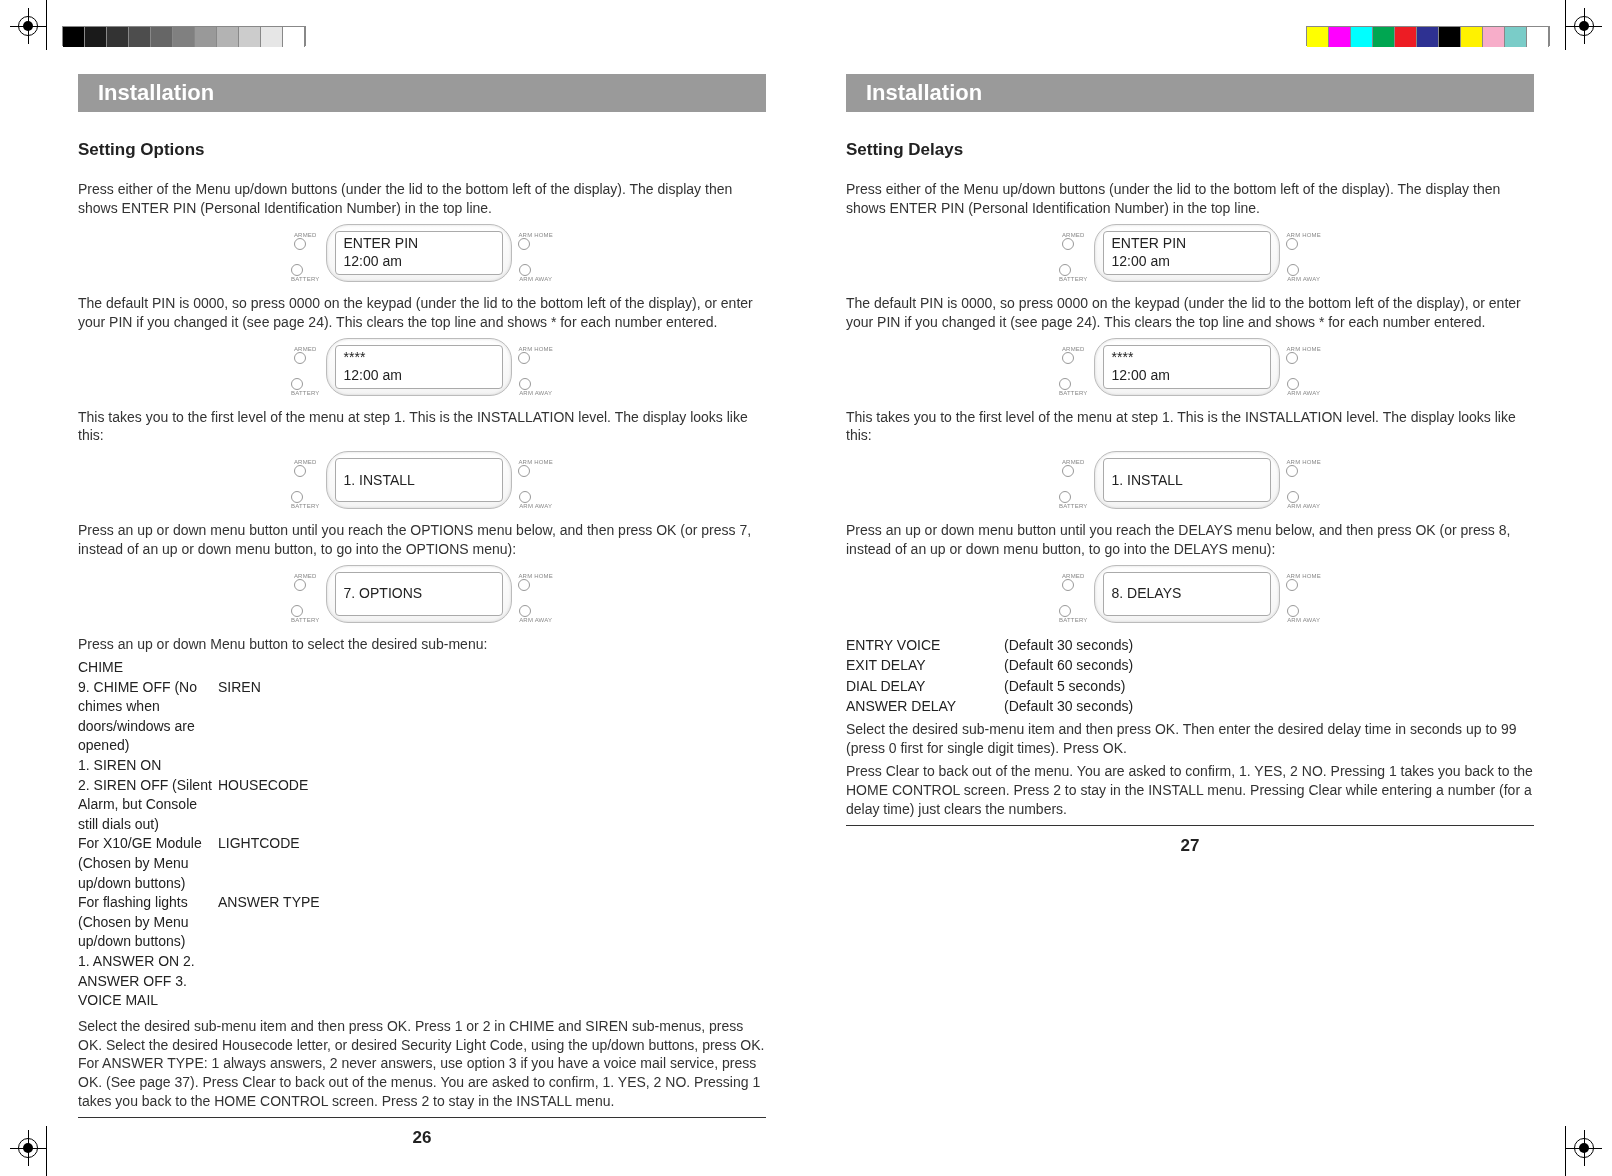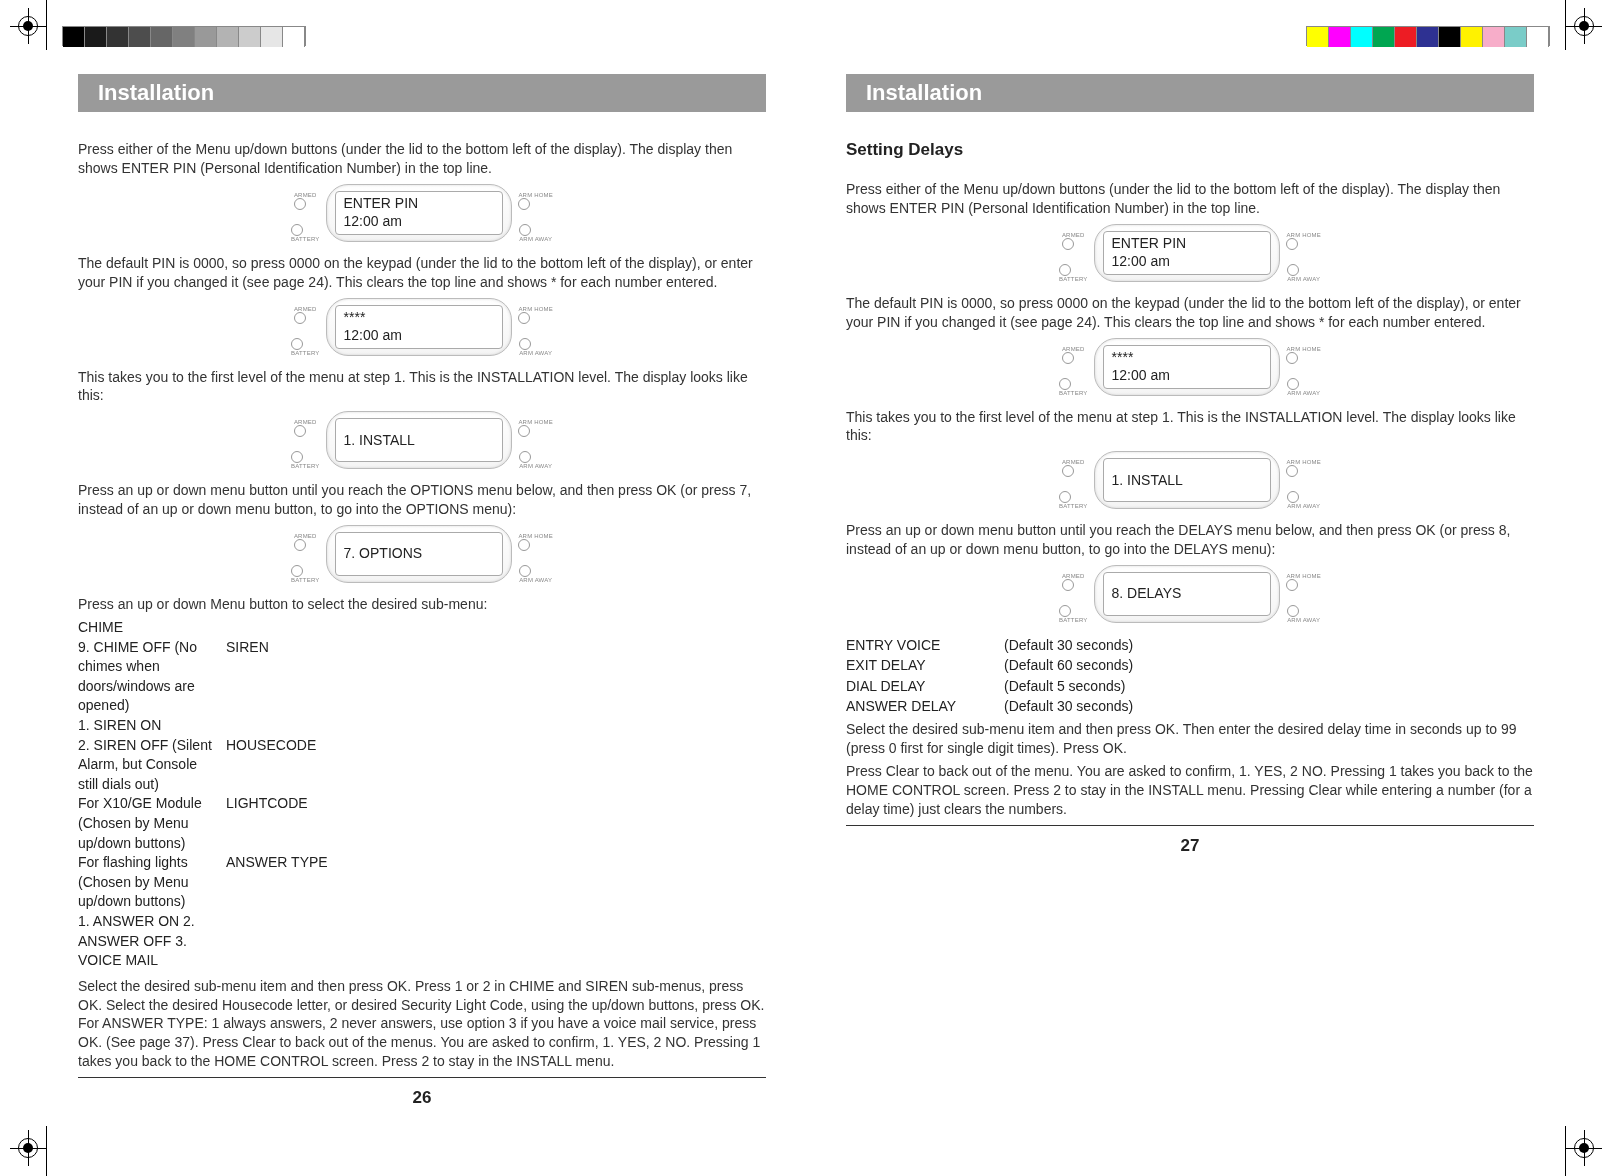--- a/index.html
+++ b/index.html
@@ -94,21 +94,21 @@
     border-radius: 4px;
     height: 44px;
     padding: 4px 8px;
     display:flex; flex-direction:column; justify-content:center;
     font-size: 14px;
     color:#222;
     background:#fff;
   }
   .lcd-line { font-size: 14px; line-height: 1.25; }
 
-  .menu-table { display: grid; grid-template-columns: 140px 1fr; column-gap: 8px; font-size: 14px; line-height:1.4; margin-top:2px; }
+  .menu-table { display: grid; grid-template-columns: 140px 1fr; font-size: 14px; line-height:1.4; margin-top:2px; }
   .menu-table .k { }
   .menu-table .v { }
 
   .delay-table { display: grid; grid-template-columns: 150px 1fr; column-gap: 8px; font-size: 14px; line-height:1.45; margin: 6px 0 4px 0; }
 
   .footer-rule { border: none; border-top: 1px solid #333; margin-top: 6px; }
   .page-num { text-align: center; font-weight: bold; font-size: 17px; margin-top: 10px; }
 
   .mt6 { margin-top: 6px; }
   .mt10 { margin-top: 2px; }
@@ -166,20 +166,21 @@
 </div>
 
 <div class="spread">
 
   <div class="page">
     <div class="section-banner">
       <span class="banner-accent"></span>
       <span class="banner-text">Installation</span>
     </div>
 
+    <div class="subhead">Setting Options</div>
 
     <div class="para">Press either of the Menu up/down buttons (under the lid to the bottom left of the display). The display then shows ENTER PIN (Personal Identification Number) in the top line.</div>
 
     <div class="device">
       <div class="led-col">
         <div>
             <div class="small-label">ARMED</div>
             <div class="dot-outline"></div>
           </div>
         <div>

